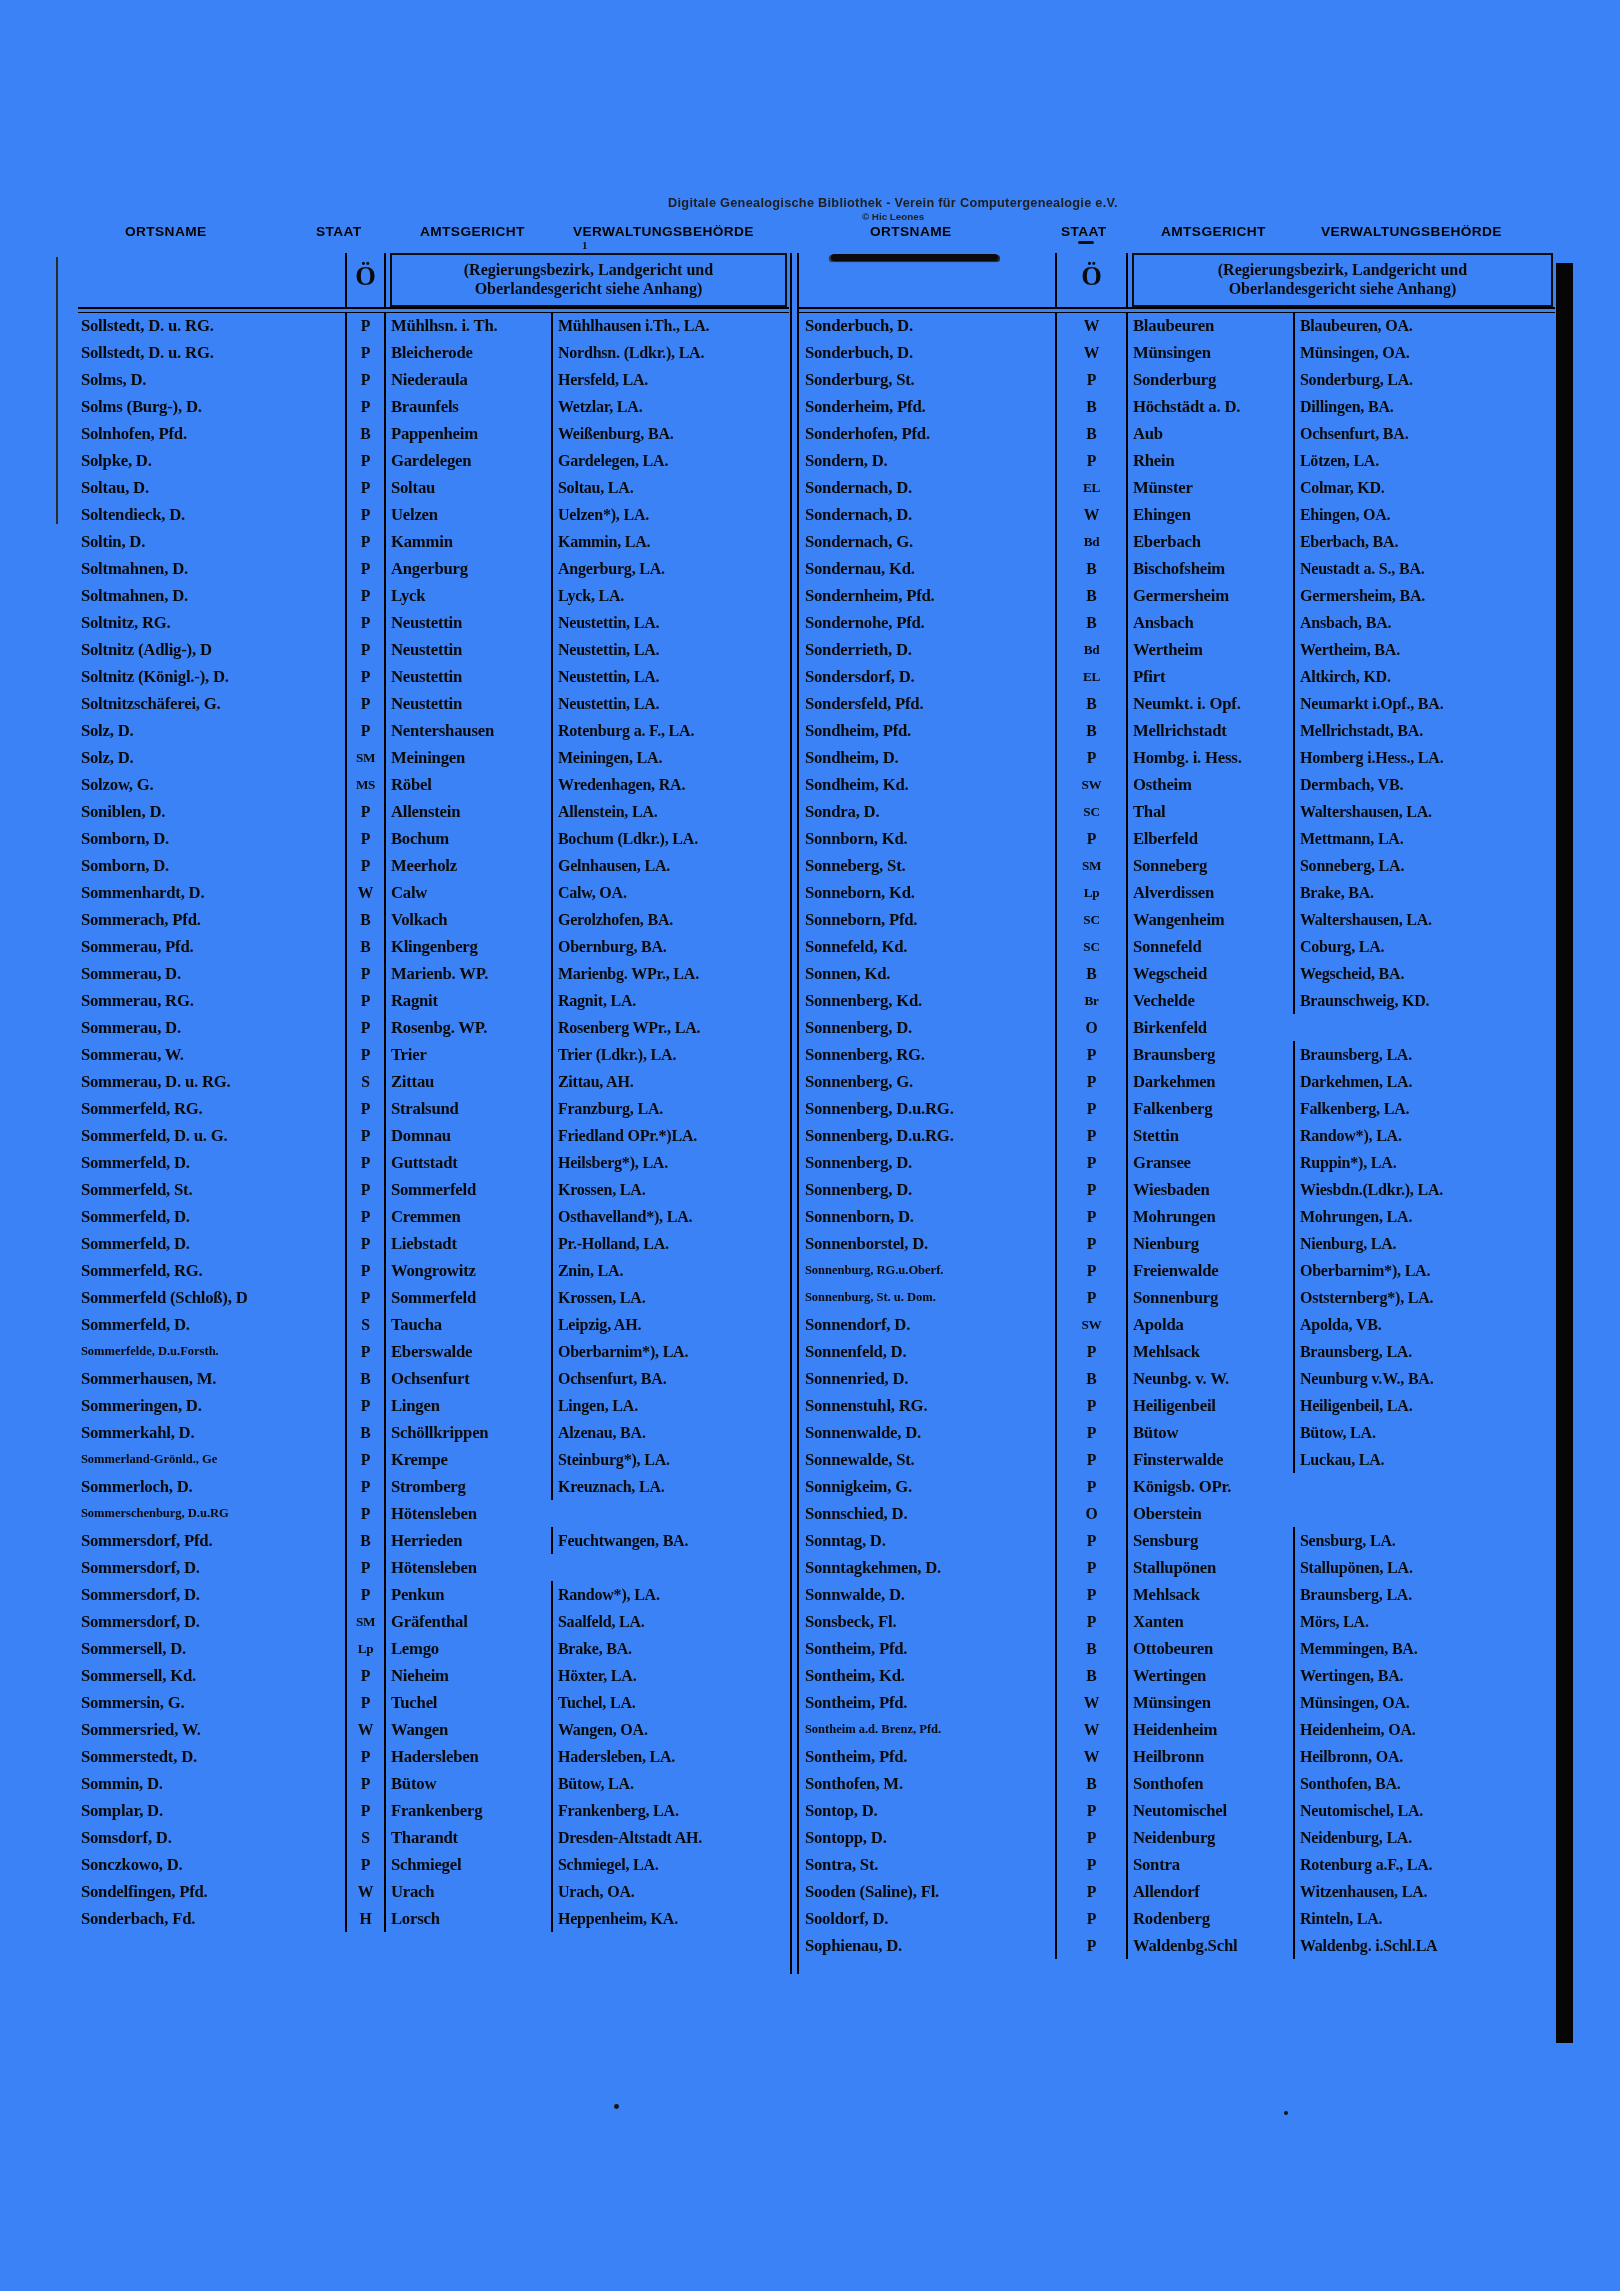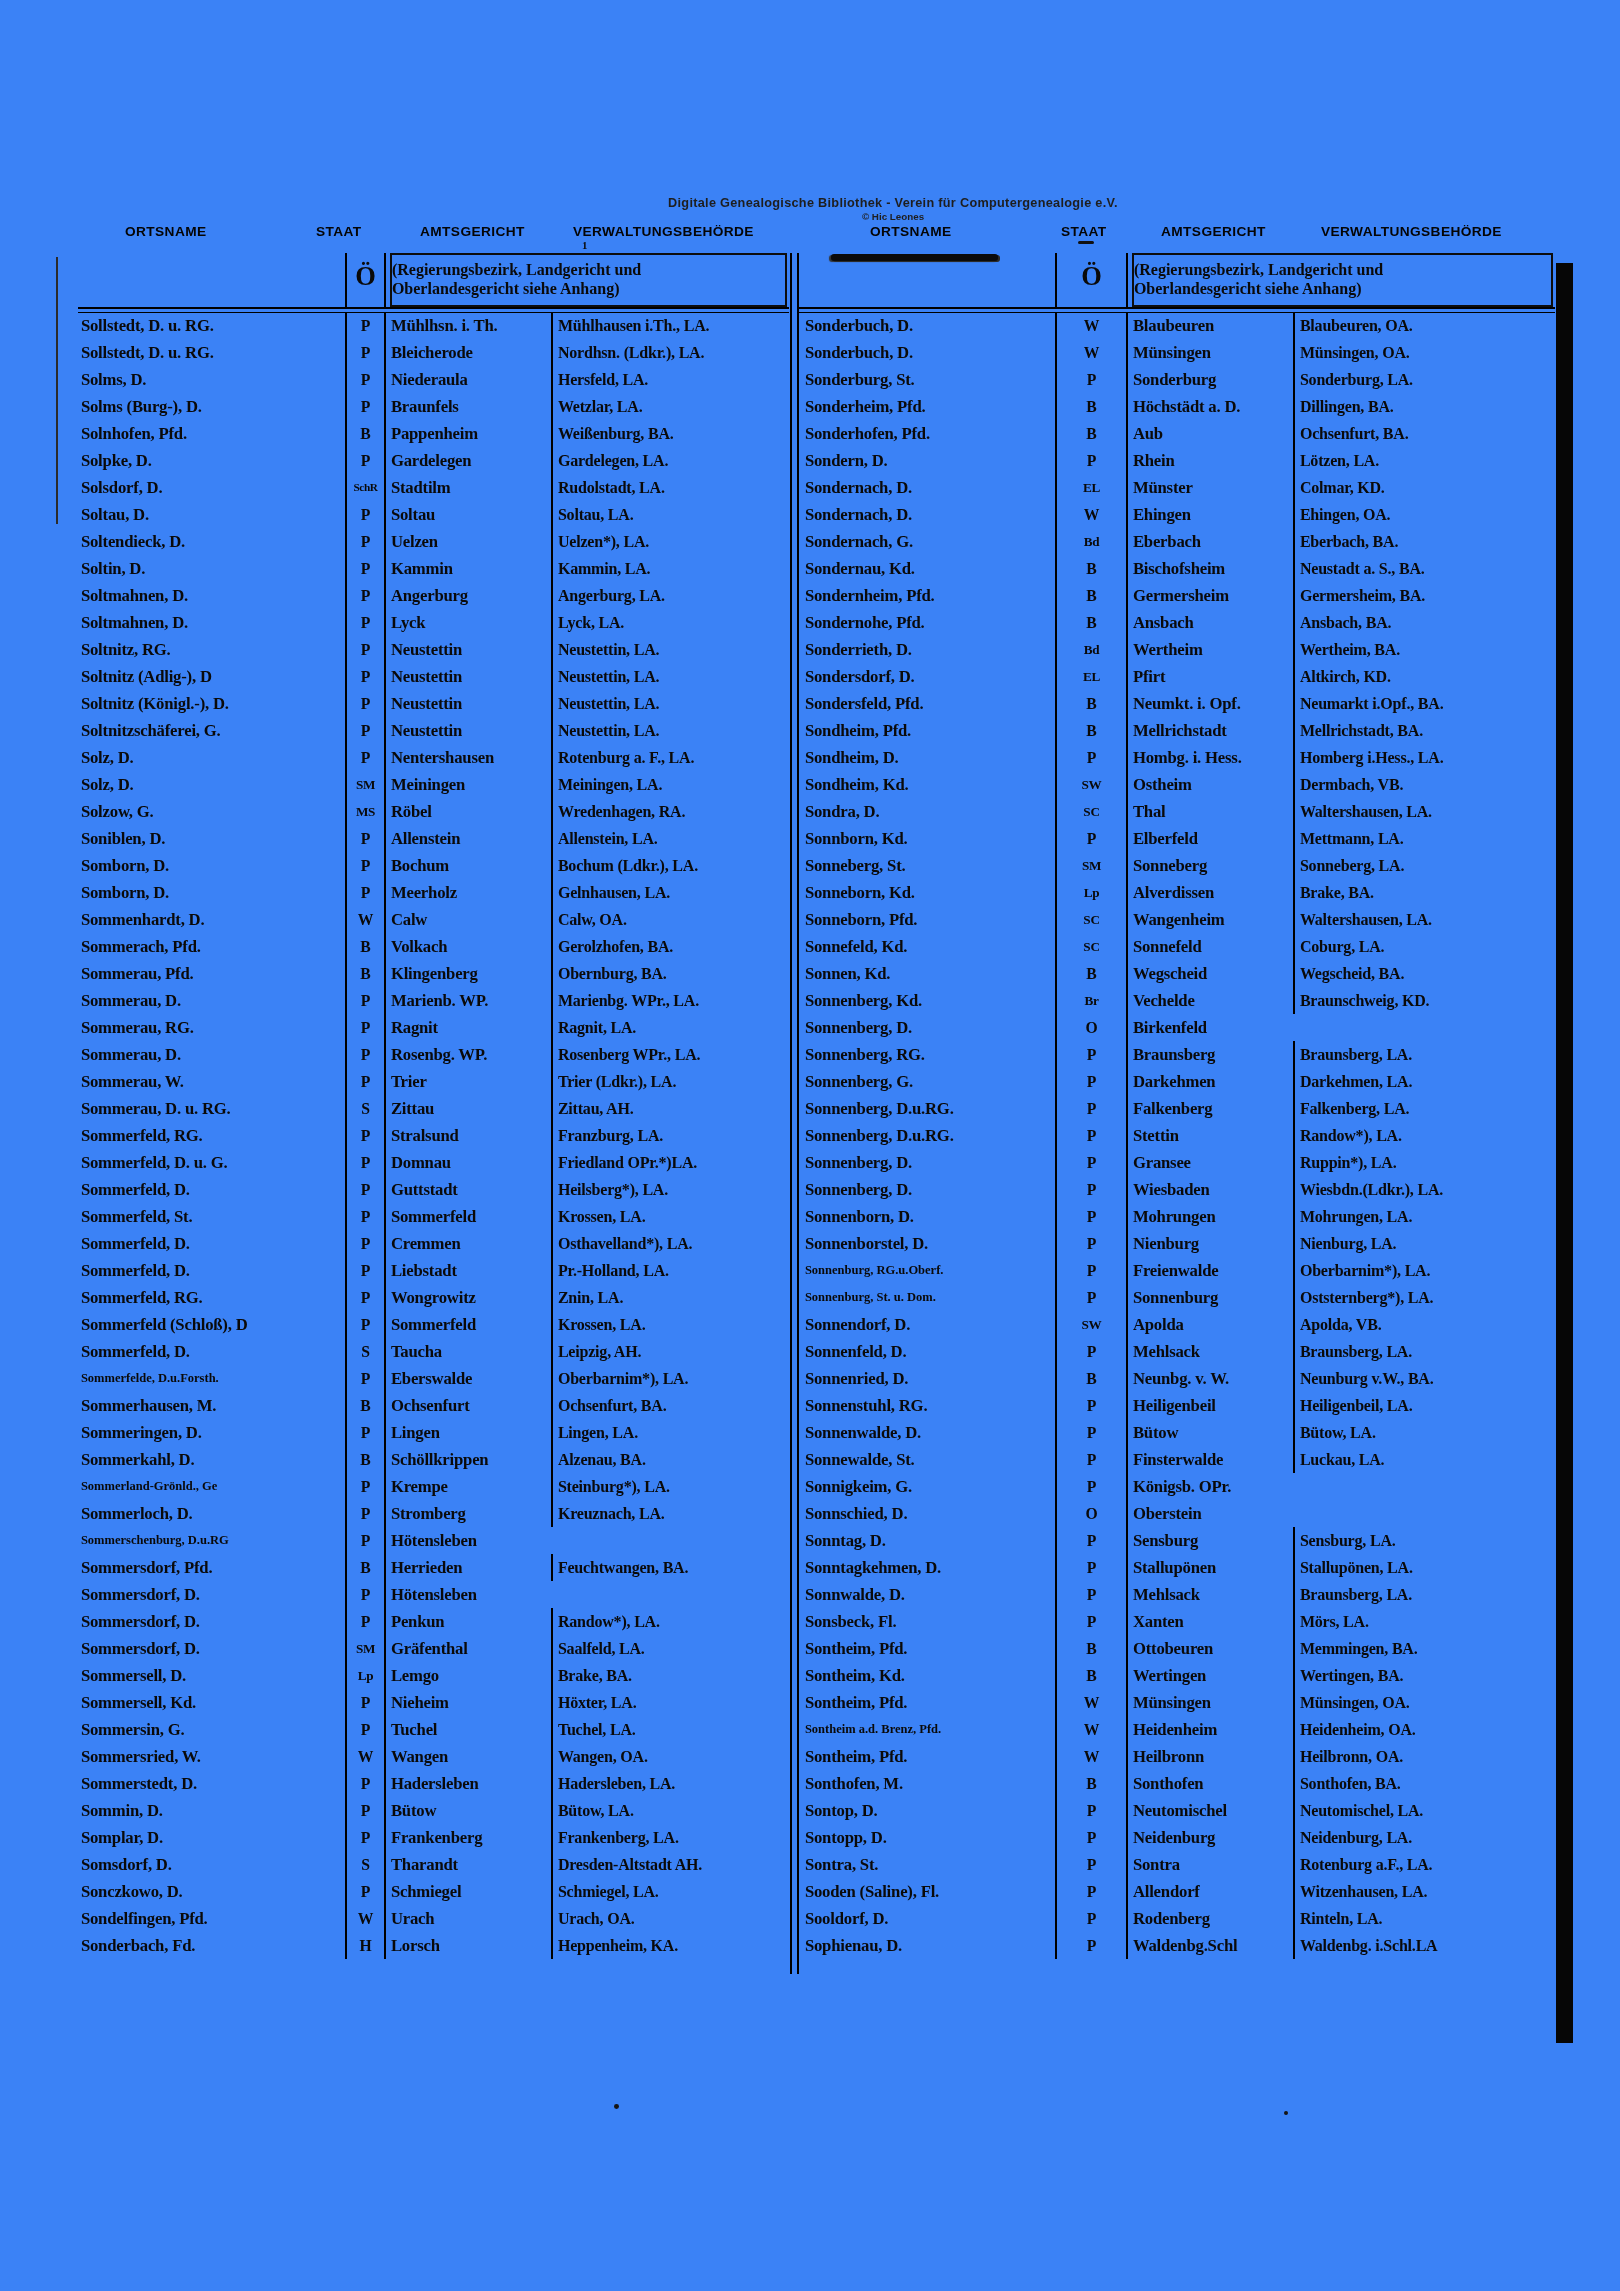--- a/index.html
+++ b/index.html
@@ -16,21 +16,21 @@
   .collbl{position:absolute;top:224px;font-family:"Liberation Sans","DejaVu Sans",sans-serif;
           font-weight:700;font-size:13.7px;letter-spacing:0.4px;color:#050505;white-space:nowrap;}
 
   
   .hdrband{position:absolute;top:253px;height:54px;display:grid;}
   #hdr-left{left:78px;width:711px;grid-template-columns:267px 41px 403px;}
   #hdr-right{left:802px;width:753px;grid-template-columns:253px 73px 427px;}
   .h-name{border:none;}
   .h-staat{border-left:2px solid #000;border-right:2px solid #000;text-align:center;
            font-size:26.5px;font-weight:700;line-height:47px;}
-  .h-box{border:2px solid #0d0d0d;margin:0 2px 0 3.9px;padding-top:4.9px;}
+  .h-box{border:2px solid #0d0d0d;margin:0 2px 0 3.9px;text-align:center;padding-top:4.9px;}
   .h-box .ln{display:block;font-weight:700;font-size:16px;line-height:19.6px;white-space:nowrap;}
   .dblrule{position:absolute;top:307px;height:2.9px;border-top:2px solid #000;border-bottom:1px solid #000;}
   #rule-left{left:78px;width:711px;}
   #rule-right{left:797px;width:758px;}
   #artifact1{position:absolute;left:582px;top:239px;font-size:10.8px;font-weight:700;}
   #smudge{position:absolute;left:831px;top:254px;width:167px;height:6.9px;background:#0b0b0b;
           border-radius:2.9px;box-shadow:2px 1px 0 #2a2a2a, -2px 1px 1px #333;}
   #hdr-tick{position:absolute;left:1078px;top:241px;width:15.7px;height:2.9px;background:#111;border-radius:2px;}
 
   
@@ -132,26 +132,20 @@
         <div class="c c-a">Pappenheim</div>
         <div class="c c-v">Weißenburg, BA.</div>
       </div>
       <div class="trow">
         <div class="c c-n">Solpke, D.</div>
         <div class="c c-s">P</div>
         <div class="c c-a">Gardelegen</div>
         <div class="c c-v">Gardelegen, LA.</div>
       </div>
       <div class="trow">
-        <div class="c c-n">Solsdorf, D.</div>
-        <div class="c c-s s3">SchR</div>
-        <div class="c c-a">Stadtilm</div>
-        <div class="c c-v">Rudolstadt, LA.</div>
-      </div>
-      <div class="trow">
         <div class="c c-n">Soltau, D.</div>
         <div class="c c-s">P</div>
         <div class="c c-a">Soltau</div>
         <div class="c c-v">Soltau, LA.</div>
       </div>
       <div class="trow">
         <div class="c c-n">Soltendieck, D.</div>
         <div class="c c-s">P</div>
         <div class="c c-a">Uelzen</div>
         <div class="c c-v">Uelzen*), LA.</div>

